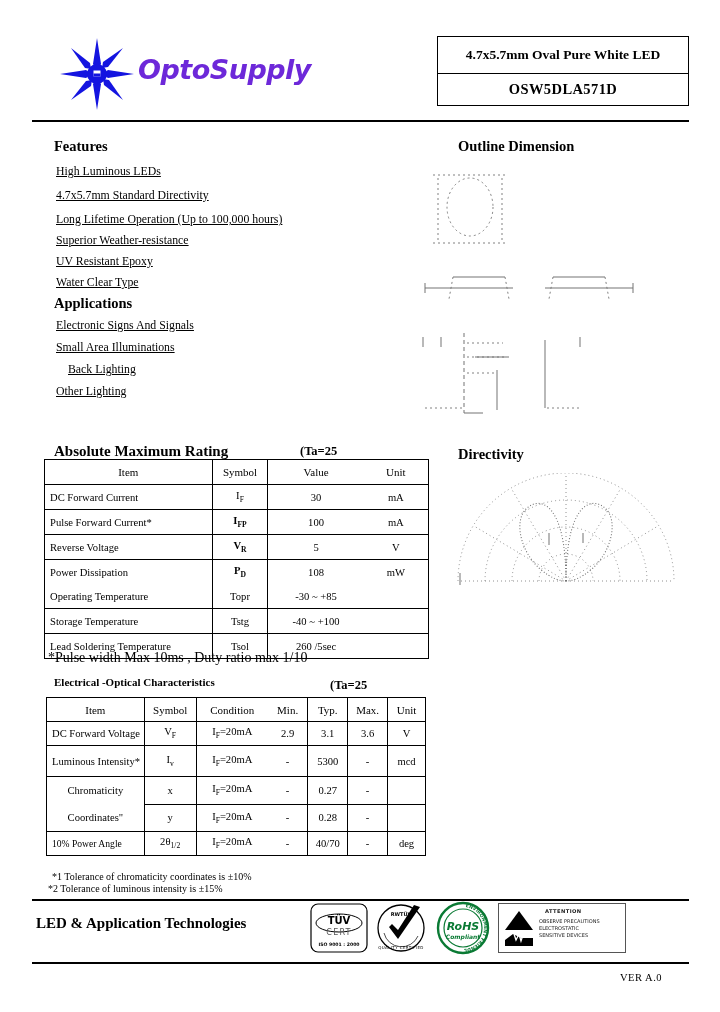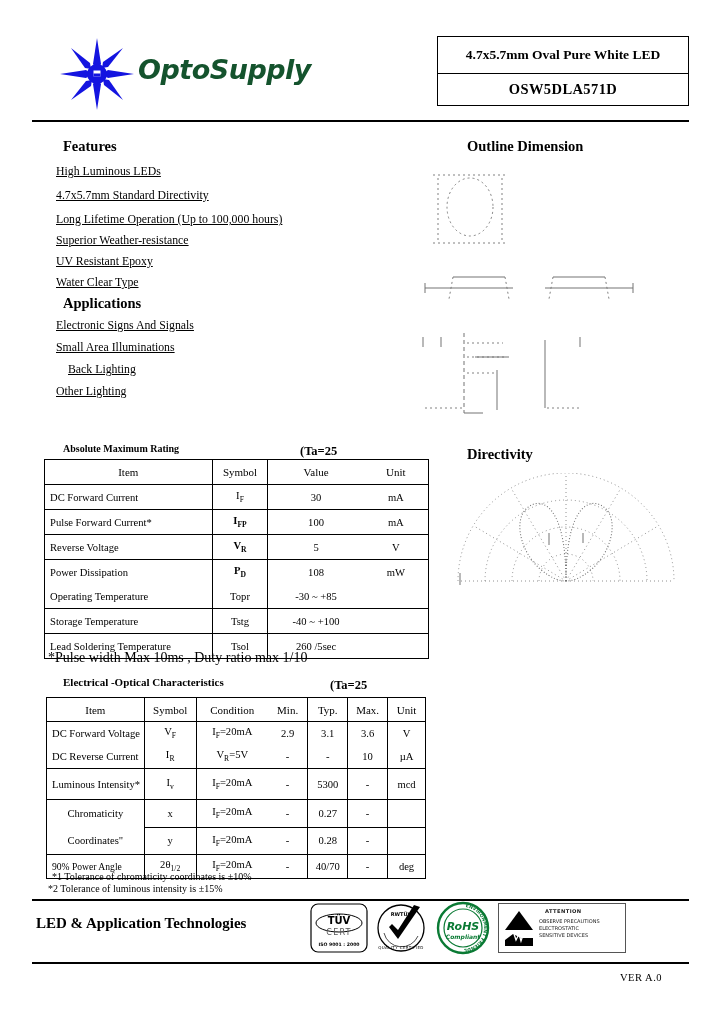--- a/index.html
+++ b/index.html
@@ -6,37 +6,37 @@
   body{width:720px;height:1012px;position:relative;overflow:hidden;
        font-family:"Liberation Serif",serif;color:#000;}
 
   .page{position:absolute;left:0;top:0;width:720px;height:1012px;}
 
   
   .header{position:absolute;left:0;top:18px;width:720px;height:96px;}
   .logo-wrap{position:absolute;left:60px;top:18px;width:330px;height:72px;}
   .logo-star{position:absolute;left:0;top:2px;width:74px;height:72px;}
   .logo-text{position:absolute;left:78px;top:18px;font-family:"DejaVu Sans",sans-serif;
-             font-weight:bold;font-size:27px;color:#14532d;letter-spacing:-0.5px;
+             font-weight:bold;font-size:27px;color:#6d28d9;letter-spacing:-0.5px;
              font-style:italic;}
   .title-box{position:absolute;left:437px;top:18px;width:252px;height:38px;
              border:1.5px solid #000;box-sizing:border-box;
              display:flex;align-items:center;justify-content:center;
              font-weight:bold;font-size:13.5px;}
   .part-box{position:absolute;left:437px;top:56px;width:252px;height:32px;
             border:1.5px solid #000;border-top:none;box-sizing:border-box;
             display:flex;align-items:center;justify-content:center;
             font-weight:bold;font-size:14.5px;letter-spacing:.4px;}
   .hrule{position:absolute;left:32px;width:657px;height:0;border-top:2px solid #000;}
   .hrule.top{top:120px;}
   .hrule.bottom{top:899px;}
   .hrule.bottom2{top:962px;}
 
   
-  .sec-title{position:absolute;font-weight:bold;font-size:14.5px;margin-left:9px;}
+  .sec-title{position:absolute;font-weight:bold;font-size:14.5px;}
   .list-item{position:absolute;font-size:11.8px;white-space:nowrap;text-decoration:underline;}
 
   
   table{border-collapse:collapse;position:absolute;font-size:10.6px;}
   td,th{border:1px solid #000;padding:0;text-align:center;font-weight:normal;
         vertical-align:middle;}
   .nb-r{border-right:none !important;}
   .nb-l{border-left:none !important;}
   .lft{text-align:left;padding-left:5px;}
 
@@ -183,21 +183,21 @@
       <path d="M118 108 C 118 30, 92 22, 78 36 C 66 48, 72 78, 92 96 C 104 106, 112 108, 118 108"></path>
       <path d="M118 108 C 118 30, 144 22, 158 36 C 170 48, 164 78, 144 96 C 132 106, 124 108, 118 108"></path>
     </g>
     <g stroke="#000" fill="none" stroke-width="1">
       <line x1="101" y1="60" x2="101" y2="72"></line>
       <line x1="135" y1="60" x2="135" y2="70"></line>
       <line x1="12" y1="100" x2="12" y2="112"></line>
     </g>
   </svg>
 
-  <div class="sec-title" style="left:54px;top:443px;font-size:10px;">Absolute Maximum Rating</div>
+  <div class="sec-title" style="left:54px;top:443px;font-size:15px;">Absolute Maximum Rating</div>
   <div class="ta-note" style="left:300px;top:444px;">(Ta=25</div>
 
   <table id="amr-table">
     <colgroup>
         <col style="width:168px">
         <col style="width:56px">
         <col style="width:96px">
         <col style="width:65px">
       </colgroup>
     <tbody>
@@ -281,29 +281,20 @@
       <tr>
         <td class="lft" style="border-bottom:none">DC Forward Voltage</td>
         <td style="border-bottom:none"><span>V</span><span class="sub">F</span></td>
         <td class="nb-r" style="border-bottom:none"><span>I</span><span class="sub">F</span><span>=20mA</span></td>
         <td class="nb-l" style="border-bottom:none">2.9</td>
         <td style="border-bottom:none">3.1</td>
         <td style="border-bottom:none">3.6</td>
         <td style="border-bottom:none">V</td>
       </tr>
 
-      <tr>
-        <td class="lft" style="border-top:none">DC Reverse Current</td>
-        <td style="border-top:none"><span>I</span><span class="sub">R</span></td>
-        <td class="nb-r" style="border-top:none"><span>V</span><span class="sub">R</span><span>=5V</span></td>
-        <td class="nb-l" style="border-top:none">-</td>
-        <td style="border-top:none">-</td>
-        <td style="border-top:none">10</td>
-        <td style="border-top:none">µA</td>
-      </tr>
 
       <tr>
         <td class="lft" style="height:30px">Luminous Intensity*</td>
         <td><span>I</span><span class="sub">v</span></td>
         <td class="nb-r"><span>I</span><span class="sub">F</span><span>=20mA</span></td>
         <td class="nb-l">-</td>
         <td>5300</td>
         <td>-</td>
         <td>mcd</td>
       </tr>
@@ -322,21 +313,21 @@
         <td style="border-top:none;height:27px">Coordinates"</td>
         <td>y</td>
         <td class="nb-r"><span>I</span><span class="sub">F</span><span>=20mA</span></td>
         <td class="nb-l">-</td>
         <td>0.28</td>
         <td>-</td>
         <td></td>
       </tr>
 
       <tr>
-        <td class="lft" style="font-size:9.6px">90% Power Angle</td>
+        <td class="lft" style="font-size:9.6px">10% Power Angle</td>
         <td><span>2θ</span><span class="sub">1/2</span></td>
         <td class="nb-r"><span>I</span><span class="sub">F</span><span>=20mA</span></td>
         <td class="nb-l">-</td>
         <td>40/70</td>
         <td>-</td>
         <td>deg</td>
       </tr>
     </tbody>
   </table>
 

